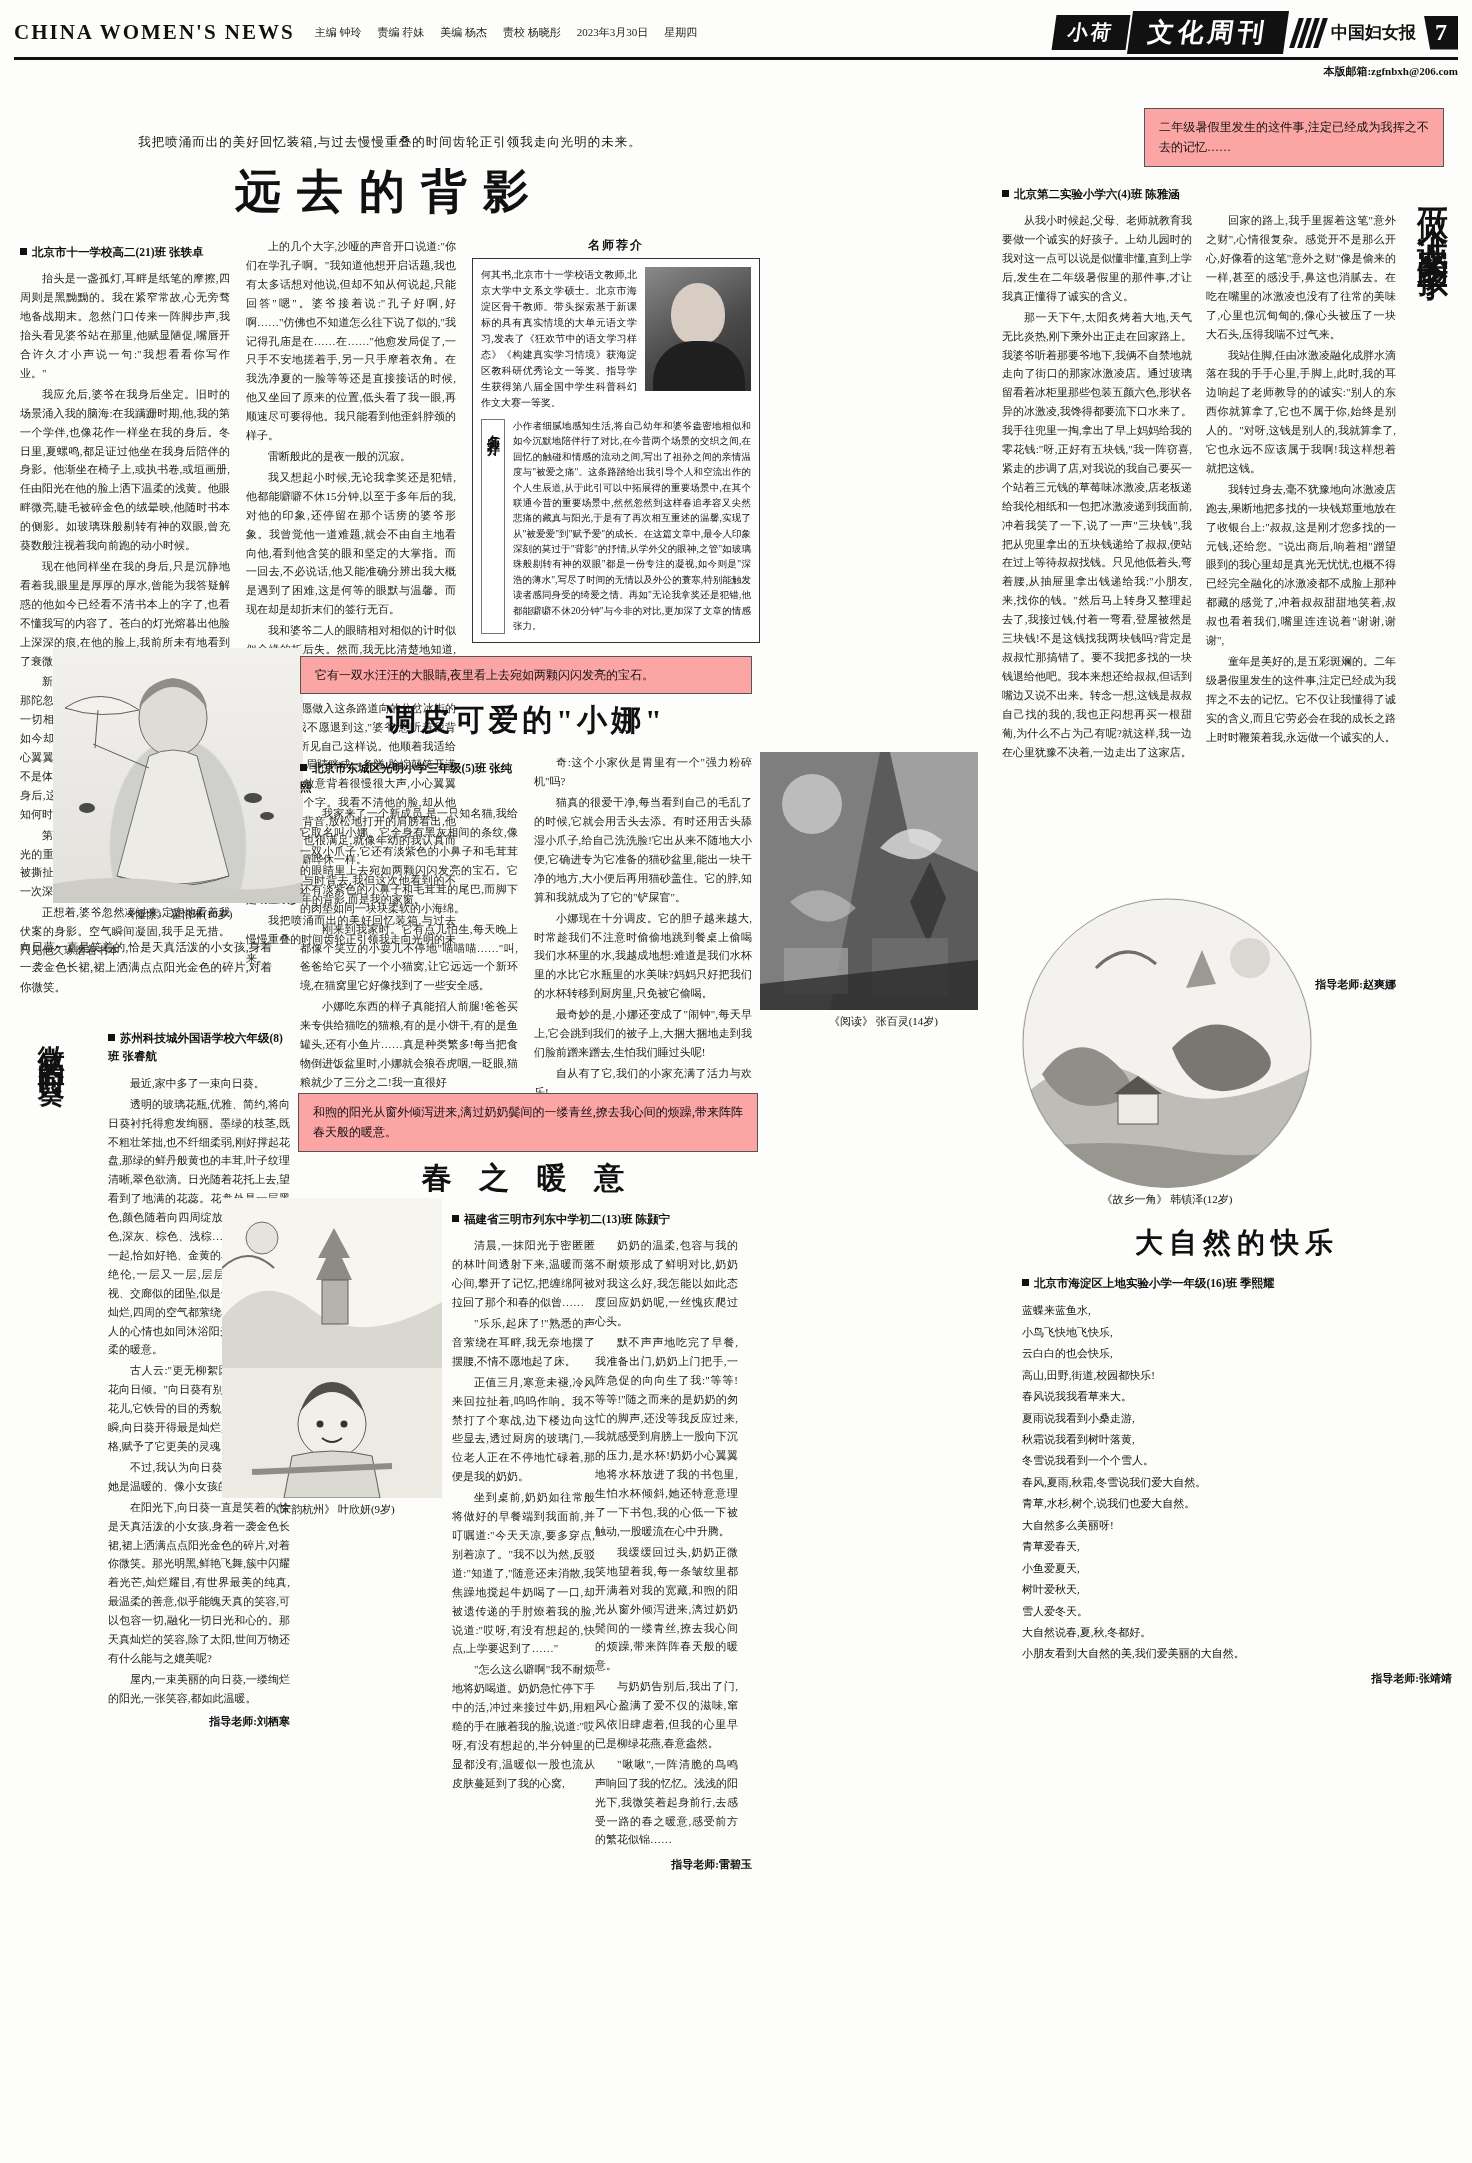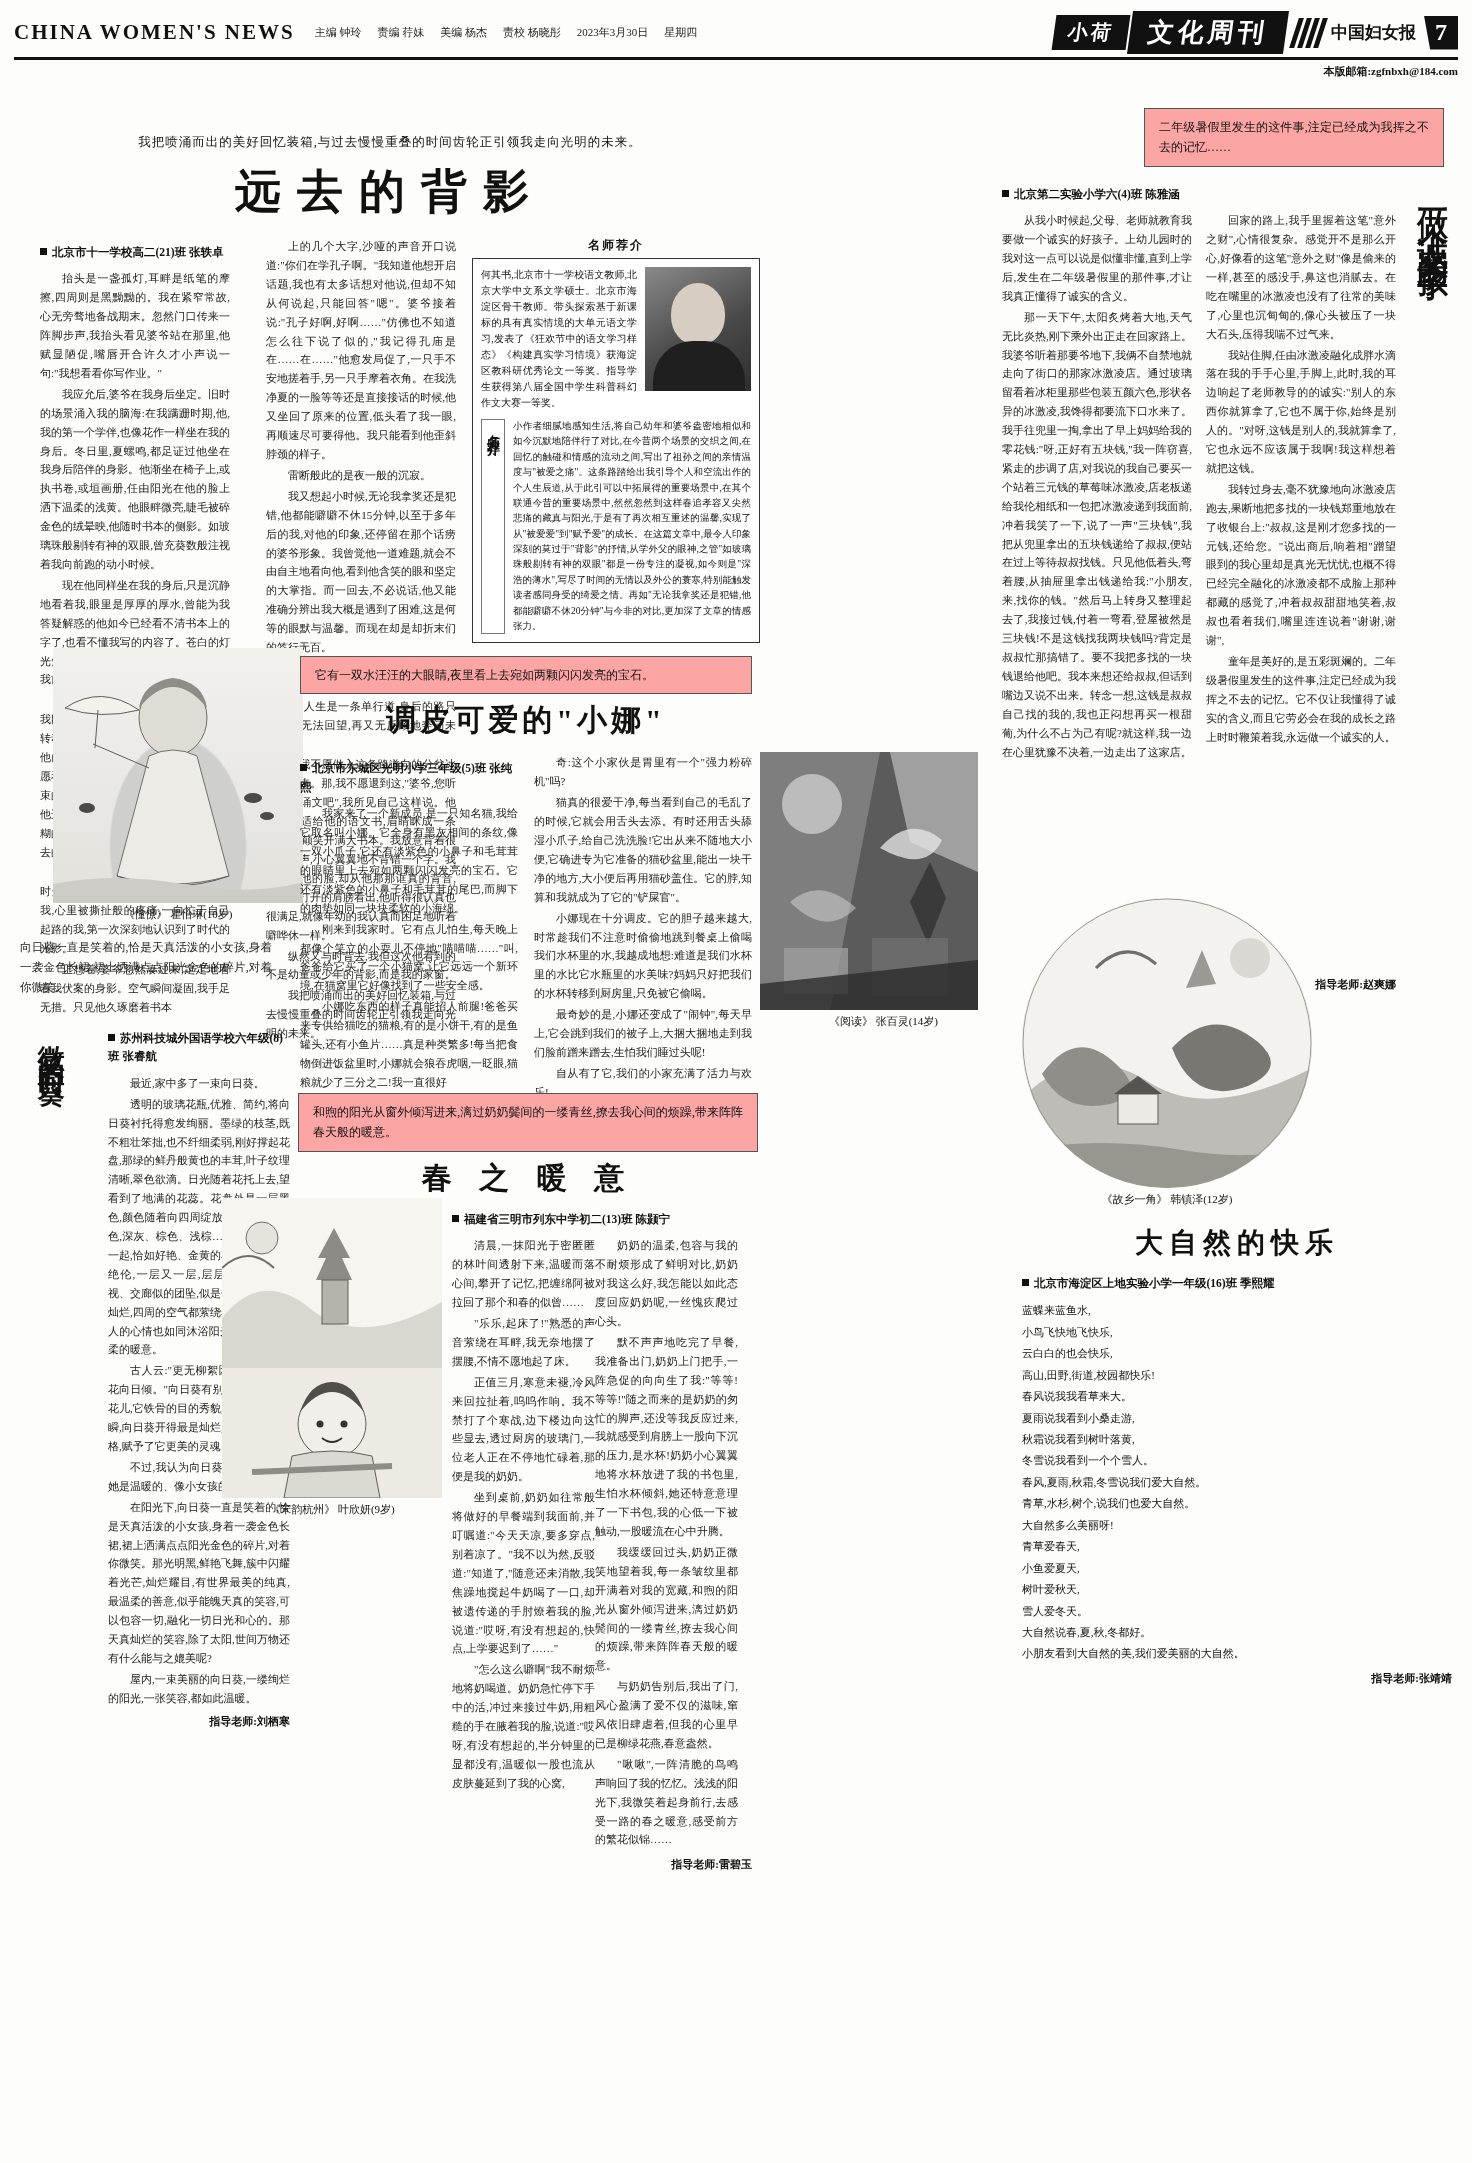--- a/index.html
+++ b/index.html
@@ -135,21 +135,21 @@
     text-align: justify;
     background: #fca5a5;
   }
 
   
   .abs { position: absolute; }
 
   
   #art-far-shadow { left: 20px; top: 100px; width: 740px; }
   #fs-cols { display:flex; gap: 16px; margin-top: 4px; }
-  #fs-cols .c { width: 232px; margin-left: 20px; }
+  #fs-cols .c { width: 232px; }
 
   
   .profile-box {
     border: 1px solid #333;
     padding: 8px;
     width: 288px;
     background:#fff;
     position: relative;
   }
   .profile-head {
@@ -244,21 +244,21 @@
         <i></i>
         <i></i>
         <i></i>
         <i></i>
       </div>
     <div class="mast-right">
       <span>中国妇女报</span>
       <span class="page-num">7</span>
     </div>
   </div>
-  <div class="mast-email">本版邮箱:zgfnbxh@184.com</div>
+  <div class="mast-email">本版邮箱:zgfnbxh@206.com</div>
 
   <div class="abs" id="art-far-shadow">
     <div class="lead-line">我把喷涌而出的美好回忆装箱,与过去慢慢重叠的时间齿轮正引领我走向光明的未来。</div>
     <div class="bigtitle">远去的背影</div>
 
     <div id="fs-cols">
 
       <div class="c">
         <div class="byline">
           <span class="sq"></span><span>北京市十一学校高二(21)班 张轶卓</span>

